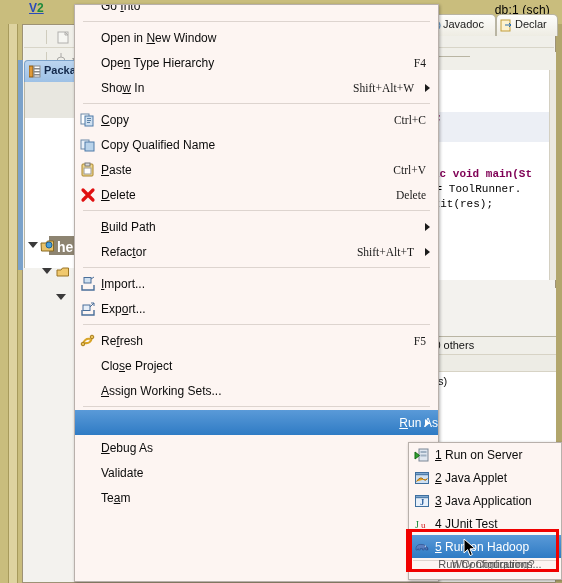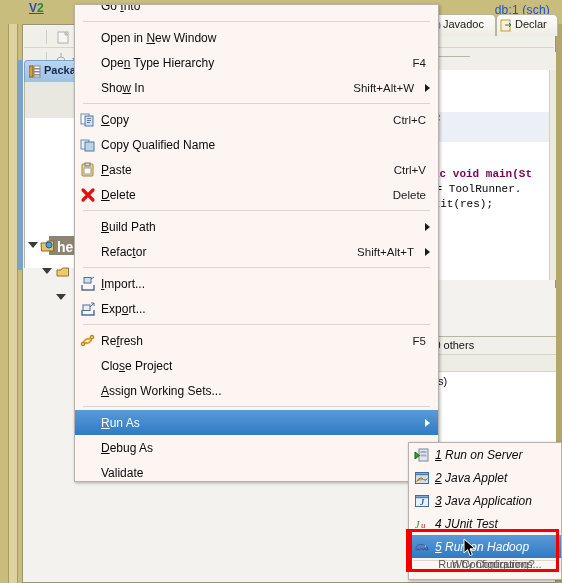--- a/index.html
+++ b/index.html
@@ -17,21 +17,21 @@
     background: #f0efe9;
   }
 
   
   .titlebar {
     position: absolute; left: 0; top: 0; width: 562px; height: 24px;
     background: #c9bd7d;
   }
   .titlebar .tcaption {
     position: absolute; right: 12px; top: 3px;
-    font-size: 12px; color: #1d4ed8; letter-spacing: .2px;
+    font-size: 12px; color: #000000; letter-spacing: .2px;
   }
   .vlogo {
     position: absolute; left: 29px; top: 1px;
     font-size: 12px; font-weight: bold; color: #2a4bbb;
     text-decoration: underline;
   }
   .vlogo .g { color: #1f8a3b; }
 
   .win-left-edge {
     position: absolute; left: 0; top: 0; width: 28px; height: 583px;
@@ -172,41 +172,41 @@
     background: #ffffff;
     font-size: 11px; color: #111; padding: 3px 0 0 2px; white-space: nowrap;
   }
   .v-list2 {
     position: absolute; left: 400px; top: 440px; width: 156px; height: 20px;
     background: #ffffff;
   }
 
   
   .menu {
-    position: absolute; left: 74px; top: 4px; width: 365px; height: 478px;
+    position: absolute; left: 74px; top: 4px; width: 365px; height: 578px;
     background: #fdf5f2;
     border: 1px solid #b8b0ab;
     box-shadow: 1px 1px 3px rgba(0,0,0,.30);
     overflow: hidden;
   }
   .mi {
     position: relative; height: 25px; width: 100%;
     display: flex; align-items: center;
     font-size: 12px; color: #0b0b0b;
     padding-left: 26px;
     cursor: default;
   }
   .mi .lbl { flex: 0 0 auto; white-space: nowrap; }
   .mi .acc {
     position: absolute; right: 24px;
-    font-size: 11.5px; color: #1a1a1a; white-space: nowrap;
+    font-size: 11.5px; color: #1a1a1a; white-space: nowrap; font-family: Liberation Serif, serif;
   }
   .mi .acc.noarrow { right: 12px; }
   .mi.disabled .lbl, .mi.disabled .acc { color: #a6a29e; }
-  .mi.sel { background: linear-gradient(#5a9ad8, #2f7bc4); color: #fff; }
+  .mi.sel { background: linear-gradient(#5a9ad8, #2f7bc4); color: #fff; justify-content: flex-end; }
   .mi.sel .lbl, .mi.sel .acc { color: #fff; }
   .mi .ico {
     position: absolute; left: 5px; top: 5px; width: 16px; height: 16px;
   }
   .mi .sub {
     position: absolute; right: 8px; top: 9px;
     width: 0; height: 0;
     border-top: 4px solid transparent; border-bottom: 4px solid transparent;
     border-left: 5px solid #1b1b1b;
   }
@@ -216,21 +216,20 @@
 
   u.m { text-decoration: underline; }
 
   
   .submenu {
     position: absolute; left: 408px; top: 442px; width: 154px;
     background: #fdf5f2;
     border: 1px solid #b8b0ab;
     box-shadow: 1px 1px 3px rgba(0,0,0,.30);
     overflow: hidden;
-    font-style: italic;
   }
   .smi {
     position: relative; height: 23px; width: 100%;
     display: flex; align-items: center;
     font-size: 12px; color: #0b0b0b;
     padding-left: 26px; white-space: nowrap;
   }
   .smi.sel { background: linear-gradient(#5a9ad8, #2f7bc4); }
   .smi.sel .lbl { color: #fff; }
   .smi .ico { position: absolute; left: 5px; top: 4px; width: 16px; height: 16px; }

